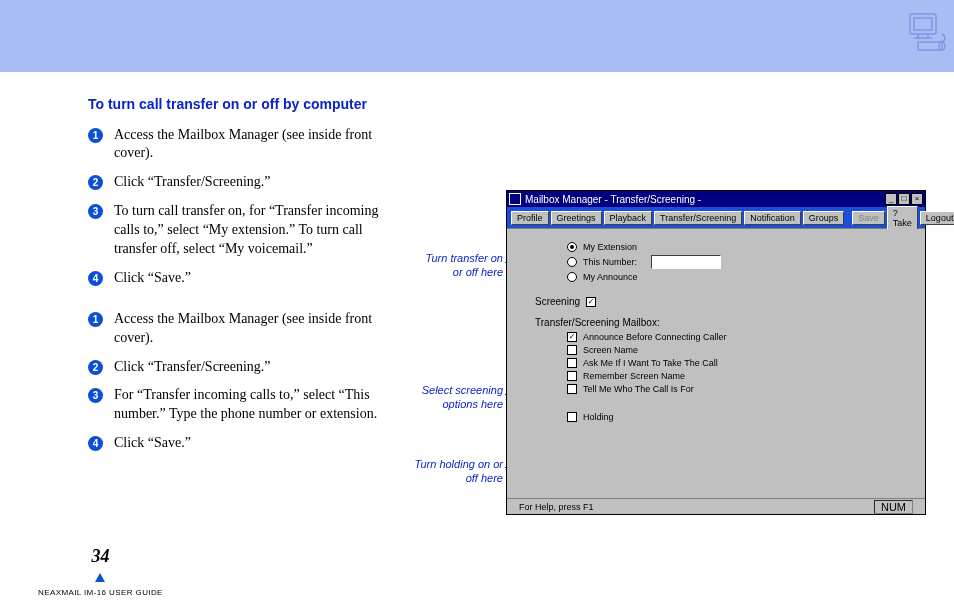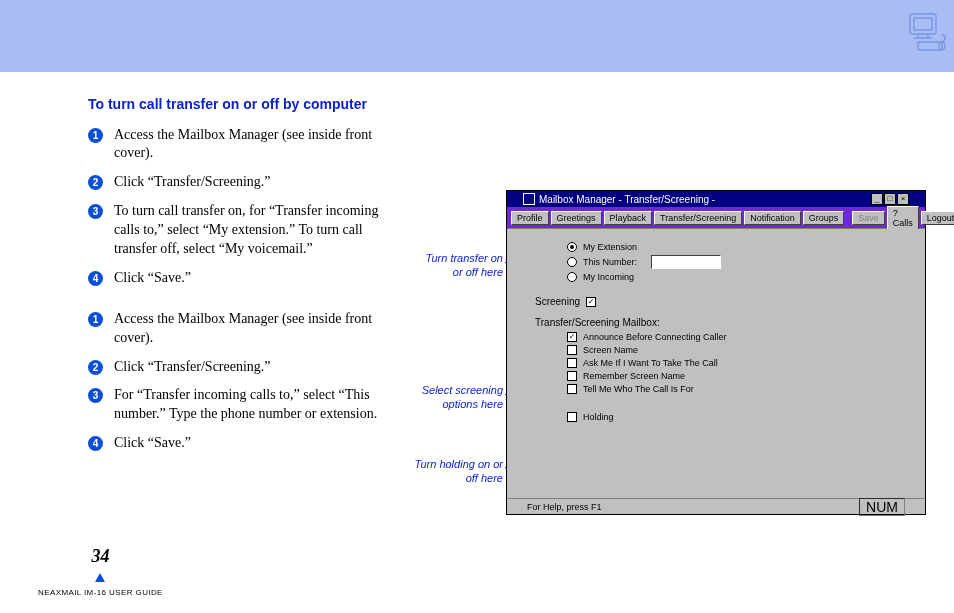--- a/index.html
+++ b/index.html
@@ -9,36 +9,36 @@
   .banner-icon { position: absolute; right: 6px; top: 10px; width: 44px; height: 44px; }
   .banner-icon svg { width: 44px; height: 44px; stroke: #7f95e2; fill: none; stroke-width: 1.4; }
   .content { position: absolute; left: 88px; top: 96px; width: 310px; }
   .heading { font-family: Verdana, Arial, sans-serif; font-weight: bold; color: #0c24c7; font-size: 14px; line-height: 1.25; margin-bottom: 12px; }
   .steps { list-style: none; margin-bottom: 22px; }
   .steps li { position: relative; padding-left: 26px; font-size: 14px; line-height: 1.35; margin-bottom: 10px; font-family: Georgia, 'Times New Roman', serif; }
   .step-badge { position: absolute; left: 0; top: 2px; width: 15px; height: 15px; background: #0c4fd4; color: #fff; border-radius: 50%; font-family: Arial, sans-serif; font-size: 10px; font-weight: bold; text-align: center; line-height: 15px; }
   .callouts { position: absolute; left: 413px; top: 230px; width: 90px; font-family: Arial, sans-serif; font-style: italic; color: #0c24c7; font-size: 11px; text-align: right; }
   .callouts .co { position: absolute; width: 90px; line-height: 1.25; }
   .screenshot { position: absolute; left: 506px; top: 190px; width: 420px; height: 325px; border: 1px solid #000; background: #c0c0c0; font-family: Tahoma, Arial, sans-serif; font-size: 10px; color: #000; }
-  .titlebar { height: 16px; background: #000080; color: #fff; display: flex; align-items: center; padding: 0 16px; font-size: 10px; }
+  .titlebar { height: 16px; background: #000080; color: #fff; display: flex; align-items: center; padding: 0 2px; font-size: 10px; }
   .titlebar .sysicon { width: 12px; height: 12px; border: 1px solid #fff; margin-right: 4px; display: inline-block; }
   .titlebar-btns { margin-left: auto; display: flex; gap: 1px; }
   .titlebar-btns span { width: 12px; height: 12px; background: #c0c0c0; border: 1px solid #000; display: inline-block; font-size: 8px; text-align: center; line-height: 10px; color:#000; }
-  .toolbar { height: 22px; background: #6d28d9; border-bottom: 1px solid #808080; display: flex; align-items: center; padding: 2px 4px; gap: 2px; }
+  .toolbar { height: 22px; background: #1d4ed8; border-bottom: 1px solid #808080; display: flex; align-items: center; padding: 2px 4px; gap: 2px; }
   .tbtn { border-top: 1px solid #fff; border-left: 1px solid #fff; border-right: 1px solid #404040; border-bottom: 1px solid #404040; background: #c0c0c0; padding: 1px 5px; font-size: 9px; cursor: default; }
   .tbtn.grey { color: #808080; }
   .body-area { position: relative; height: 270px; background: #c0c0c0; padding: 10px 14px; }
   .group-label { font-size: 10px; margin-bottom: 5px; }
   .radio-row, .check-row { display: flex; align-items: center; gap: 6px; font-size: 9px; margin: 3px 0 3px 46px; }
   .radio { width: 10px; height: 10px; border: 1px solid #000; border-radius: 50%; background: #fff; position: relative; }
   .radio.sel::after { content: ''; position: absolute; left: 2px; top: 2px; width: 4px; height: 4px; background: #000; border-radius: 50%; }
   .check { width: 10px; height: 10px; border: 1px solid #000; background: #fff; font-size: 8px; text-align: center; line-height: 8px; }
   .num-input { width: 70px; height: 14px; border-top: 1px solid #404040; border-left: 1px solid #404040; border-bottom: 1px solid #fff; border-right: 1px solid #fff; background: #fff; margin-left: 8px; }
-  .statusbar { position: absolute; left: 0; right: 0; bottom: 0; height: 16px; border-top: 1px solid #808080; background: #c0c0c0; display: flex; align-items: center; padding: 0 20px; font-size: 9px; }
-  .status-cell { border: 1px inset #808080; padding: 0 6px; margin-left: auto; font-size: 14px; }
+  .statusbar { position: absolute; left: 0; right: 0; bottom: 0; height: 16px; border-top: 1px solid #808080; background: #c0c0c0; display: flex; align-items: center; padding: 0 12px; font-size: 9px; }
+  .status-cell { border: 1px inset #808080; padding: 0 6px; margin-left: auto; font-size: 11px; }
   .leader { position: absolute; height: 1px; background: #0c24c7; }
   .leader .arrow { position: absolute; right: -1px; top: -3px; width: 0; height: 0; border-top: 3.5px solid transparent; border-bottom: 3.5px solid transparent; border-left: 7px solid #0c24c7; }
   .footer { position: absolute; left: 38px; bottom: 16px; display: flex; align-items: center; gap: 6px; flex-direction: column; }
   .pg { font-family: Georgia, serif; font-weight: bold; font-size: 18px; font-style: italic; }
   .tri { width: 0; height: 0; border-left: 5px solid transparent; border-right: 5px solid transparent; border-bottom: 9px solid #0c4fd4; }
   .guide { font-family: Arial, sans-serif; font-size: 8px; letter-spacing: 0.4px; }
   .screening-row { display:flex; align-items:center; gap:6px; margin: 14px 0 2px 14px; font-size:10px; }
 </style>
 </head>
 <body>
@@ -101,36 +101,36 @@
     </span>
   </div>
   <div class="toolbar">
     <span class="tbtn">Profile</span>
     <span class="tbtn">Greetings</span>
     <span class="tbtn">Playback</span>
     <span class="tbtn">Transfer/Screening</span>
     <span class="tbtn">Notification</span>
     <span class="tbtn">Groups</span>
     <span class="tbtn grey" style="margin-left:6px;">Save</span>
-    <span class="tbtn">? Calls</span>
+    <span class="tbtn">? Take</span>
     <span class="tbtn" style="margin-left:auto;">Logout</span>
   </div>
   <div class="body-area">
     <div class="radio-row">
           <span class="radio sel"></span>
           <span>My Extension</span>
         </div>
     <div class="radio-row">
           <span class="radio"></span>
           <span>This Number:</span>
           <span class="num-input"></span>
         </div>
     <div class="radio-row">
           <span class="radio"></span>
-          <span>My Incoming</span>
+          <span>My Announce</span>
         </div>
 
     <div class="screening-row">
           <span>Screening</span>
           <span class="check">✓</span>
         </div>
 
     <div class="group-label" style="margin:10px 0 4px 14px;">Transfer/Screening Mailbox:</div>
     <div class="check-row">
           <span class="check">✓</span>

